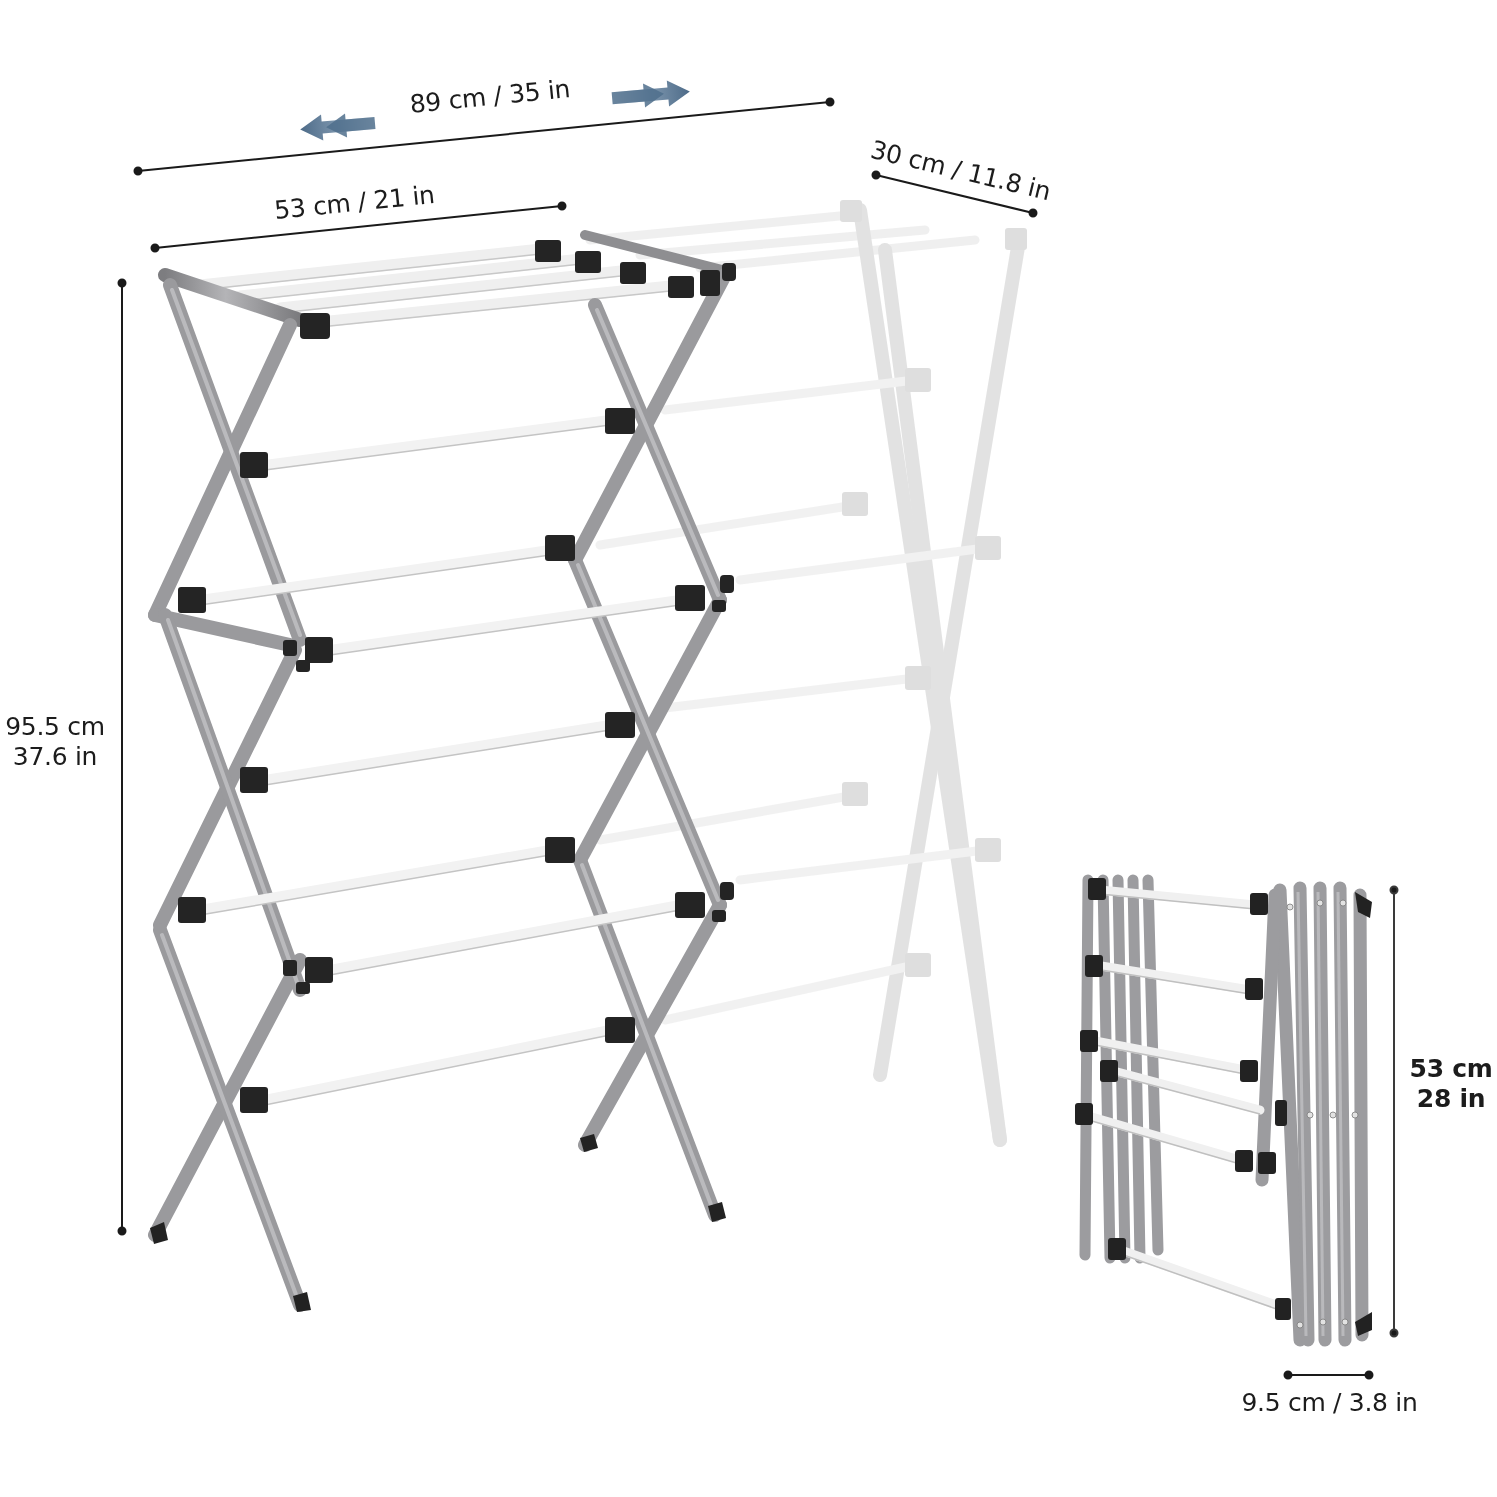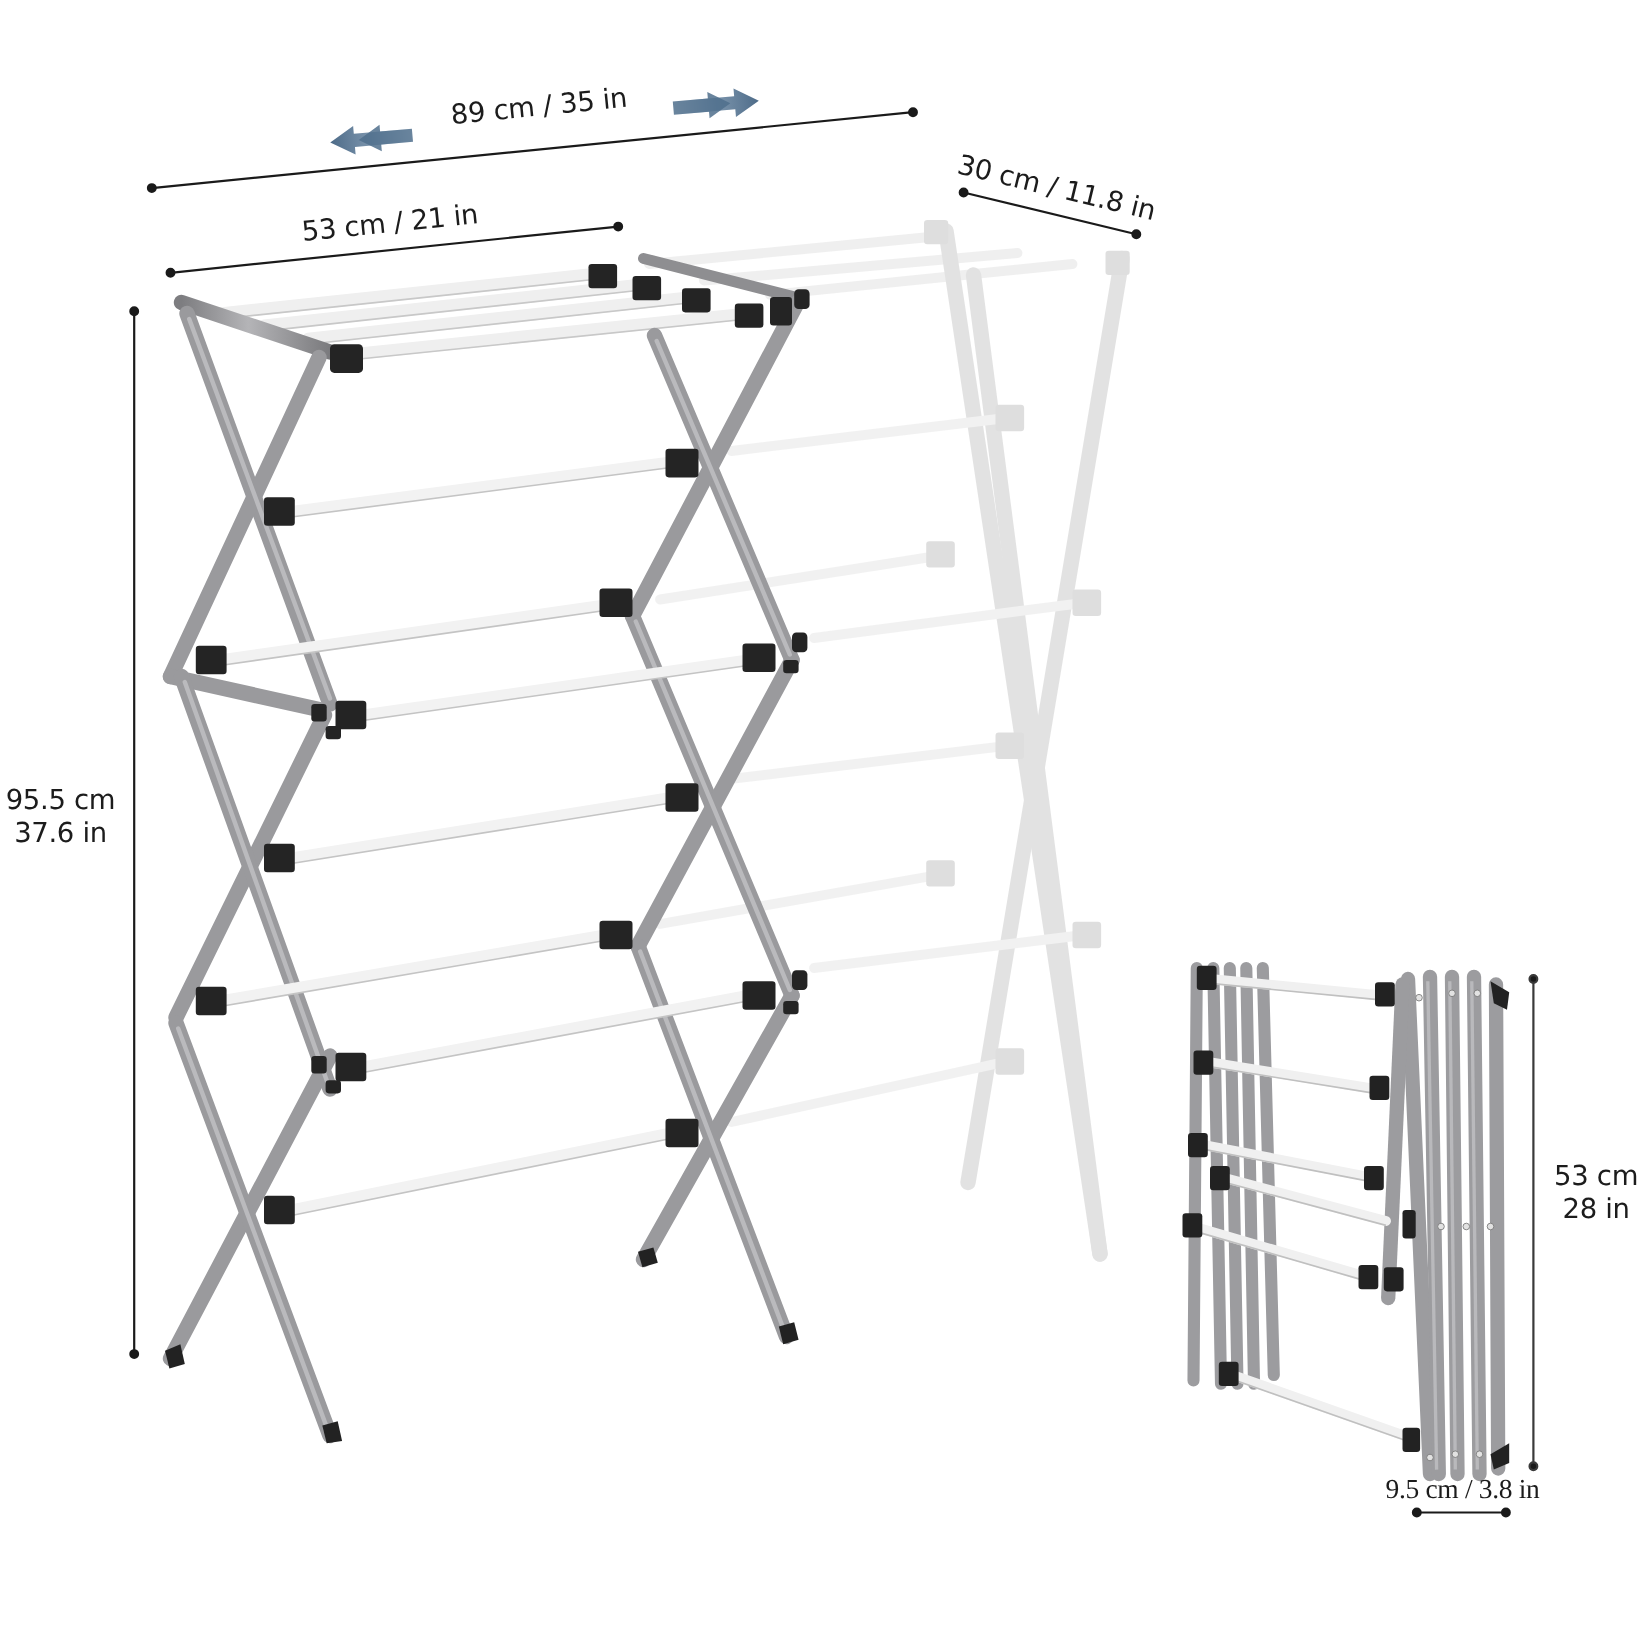--- a/index.html
+++ b/index.html
@@ -291,20 +291,20 @@
 
   <div class="label center" style="left:262px; top:188px; width:185px; transform: rotate(-5.8deg); transform-origin: center;">53 cm / 21 in</div>
 
   <div class="label center" style="left:858px; top:156px; width:205px; transform: rotate(13.5deg); transform-origin: center;">30 cm / 11.8 in</div>
 
   <div class="label stack" style="left:-4px; top:712px; width:118px;">
     <span>95.5 cm</span>
     <span>37.6 in</span>
   </div>
 
-  <div class="label stack" style="left:1405px; top:1054px; width:92px;">
+  <div class="label stack" style="left:1405px; top:1054px; width:92px;font-weight:bold;">
     <span>53 cm</span>
     <span>28 in</span>
   </div>
 
-  <div class="label center" style="left:1222px; top:1340px; width:215px;font-family:Liberation Serif, serif;">9.5 cm / 3.8 in</div>
+  <div class="label center" style="left:1222px; top:1388px; width:215px;">9.5 cm / 3.8 in</div>
 
 </div>
 
 </body></html>

